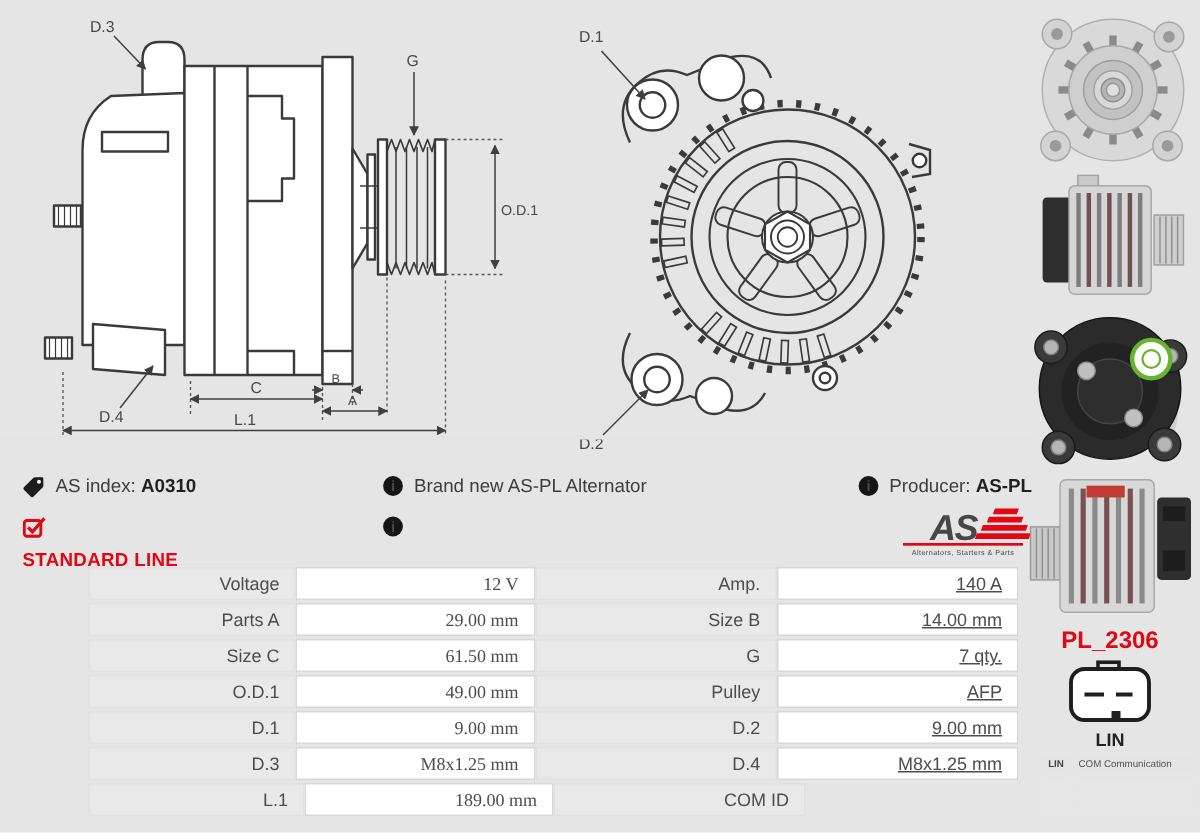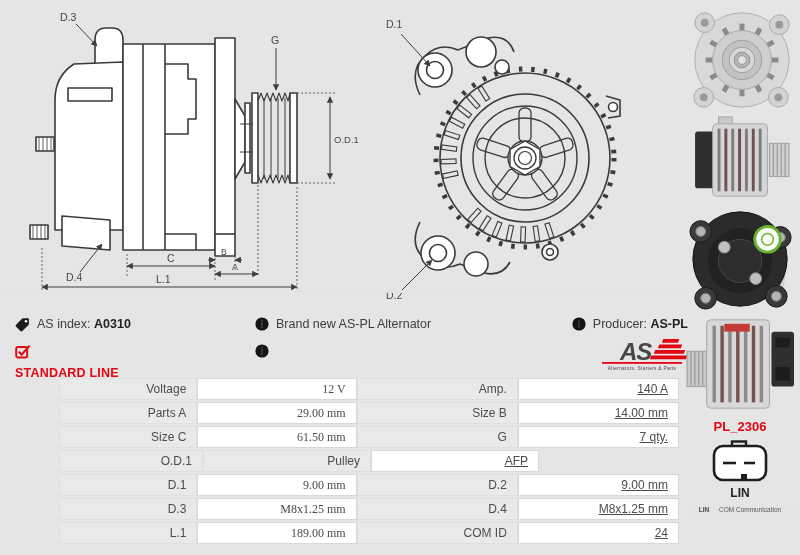--- a/index.html
+++ b/index.html
@@ -23,21 +23,21 @@
   .spec-row{display:flex;height:22px;margin-bottom:2px;}
   .cell{box-sizing:border-box;line-height:20px;font-size:12px;color:#4c4c4c;
         text-align:right;padding:0 10px;border:1px solid #e0e0e0;}
   .cell.label{background:#e9e9e9;}
   .cell.value{background:#fff;border-color:#d8d8d8;}
   .c-l1{width:144px;} .c-v1{width:166px;font-family:Liberation Serif, serif;} .c-l2{width:168px;} .c-v2{width:168px;text-decoration:underline;}
 
   
   .photo{position:absolute;}
   .plug-code{position:absolute;left:688px;top:419px;width:104px;text-align:center;
-             font-size:13px;font-weight:bold;color:#e30613;}
+             font-size:16px;font-weight:bold;color:#e30613;}
   .connector{position:absolute;left:711px;top:439px;}
   .plug-label{position:absolute;left:688px;top:486px;width:104px;text-align:center;
               font-size:12px;font-weight:bold;color:#222;}
   .legend{position:absolute;left:694px;top:504px;width:102px;}
   .legend-row{display:flex;gap:2px;margin-bottom:4px;}
   .chip{background:#e4e4e4;height:11px;}
   .chip-key{width:20px;font-size:6.5px;font-weight:bold;color:#444;text-align:center;line-height:11px;}
   .chip-val{flex:1;font-size:6.5px;color:#555;line-height:11px;padding-left:3px;white-space:nowrap;overflow:hidden;}
   .chip-blank-s{width:20px;height:10px;background:#e6e6e6;}
   .chip-blank-l{flex:1;height:10px;background:#e6e6e6;}
@@ -271,40 +271,40 @@
         <div class="cell value c-v2">14.00 mm</div>
       </div>
       <div class="spec-row">
         <div class="cell label c-l1">Size C</div>
         <div class="cell value c-v1">61.50 mm</div>
         <div class="cell label c-l2">G</div>
         <div class="cell value c-v2">7 qty.</div>
       </div>
       <div class="spec-row">
         <div class="cell label c-l1">O.D.1</div>
+        <div class="cell value c-v1">49.00 mm</div>
         <div class="cell label c-l2">Pulley</div>
         <div class="cell value c-v2">AFP</div>
       </div>
       <div class="spec-row">
         <div class="cell label c-l1">D.1</div>
         <div class="cell value c-v1">9.00 mm</div>
         <div class="cell label c-l2">D.2</div>
         <div class="cell value c-v2">9.00 mm</div>
       </div>
       <div class="spec-row">
         <div class="cell label c-l1">D.3</div>
         <div class="cell value c-v1">M8x1.25 mm</div>
         <div class="cell label c-l2">D.4</div>
         <div class="cell value c-v2">M8x1.25 mm</div>
       </div>
       <div class="spec-row">
         <div class="cell label c-l1">L.1</div>
         <div class="cell value c-v1">189.00 mm</div>
         <div class="cell label c-l2">COM ID</div>
-        <div class="cell value c-v2">24</div>
       </div>
     </div>
 
   <svg class="photo" style="left:688px;top:4px;" width="108" height="110" viewBox="0 0 108 112">
     <defs>
         <rect id="pfin" x="51.5" y="20" width="5" height="14" fill="#8a8a8a"></rect>
       </defs>
     <circle cx="54" cy="57" r="48" fill="#d9d9d9" stroke="#b0b0b0"></circle>
     <g fill="#d3d3d3" stroke="#a8a8a8">
       <circle cx="16" cy="19" r="10"></circle>

